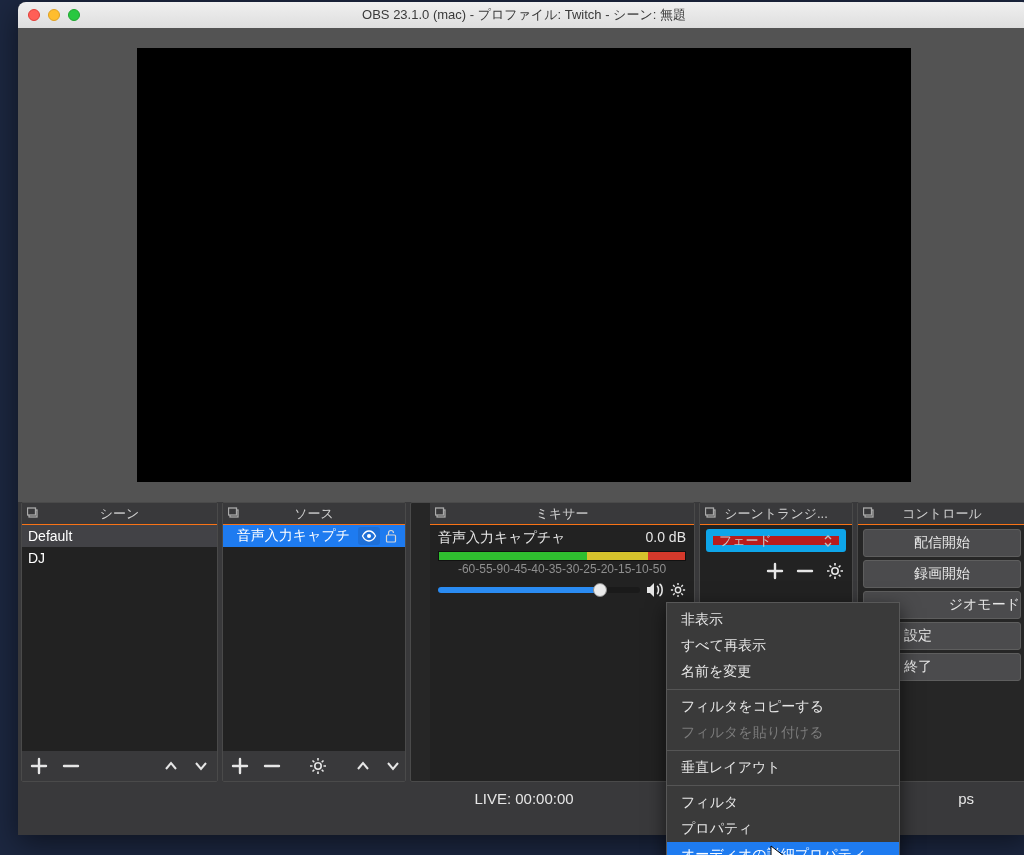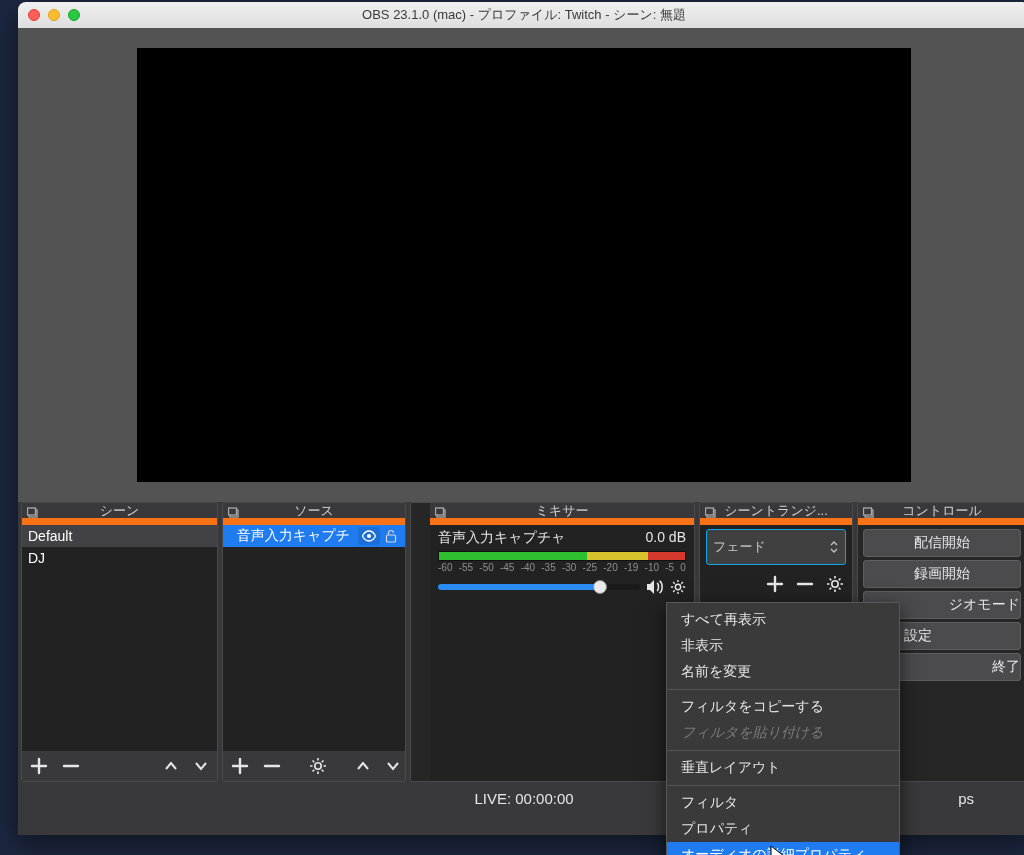--- a/index.html
+++ b/index.html
@@ -27,62 +27,62 @@
   .tl-close{background:#ff5f57;border:1px solid #e14039;}
   .tl-min{background:#ffbd2e;border:1px solid #dfa123;}
   .tl-max{background:#28c840;border:1px solid #1fa52f;}
   .title-text{margin:0 auto;font-weight:500;}
   
   .preview-area{height:474px;background:#535353;display:flex;align-items:center;justify-content:center;}
   .preview{width:774px;height:434px;background:#000;}
   
   .dock{display:flex;height:284px;gap:4px;padding:0 3px 4px 3px;}
   .panel{display:flex;flex-direction:column;background:var(--bg-panel);border:1px solid #4a4a4a;border-radius:2px;}
-  .panel-header{height:22px;background:var(--bg-header);display:flex;align-items:center;justify-content:center;color:#cfcfcf;font-size:13px;position:relative;border-bottom:7px solid #f97316;}
+  .panel-header{height:22px;background:var(--bg-header);display:flex;align-items:center;justify-content:center;color:#cfcfcf;font-size:13px;position:relative;border-bottom:1px solid #f97316;}
   .pop-icon{position:absolute;left:4px;top:3px;width:14px;height:14px;display:flex;align-items:center;justify-content:center;color:#aaa;font-size:11px;}
   .panel-body{flex:1;background:var(--bg-panel2);overflow:hidden;}
   .panel-footer{height:30px;background:var(--bg-header);display:flex;align-items:center;gap:14px;padding:0 8px;color:#e6e6e6;}
 
   
   .scenes{width:197px;}
   .scene-item,.source-item{height:22px;display:flex;align-items:center;padding:0 6px;color:#ffffff;font-size:14px;}
   .scene-item.sel{background:var(--bg-sel-row);}
   
   .sources{width:184px;}
   .source-item.sel{background:var(--bg-sel-blue);color:#fff;}
   .source-item .sp{flex:1;text-align:center;}
   .eye{width:22px;height:18px;border-radius:3px;display:flex;align-items:center;justify-content:center;margin-right:3px;color:#fff;}
   .eye.active{background:#1d6fd8;}
   .lock{width:16px;color:#b9b9b9;display:flex;align-items:center;justify-content:center;}
   
   .mixer{flex:1;padding-left:19px;}
   .mix-row{padding:4px 8px 0 8px;}
   .mix-top{display:flex;justify-content:space-between;font-size:14px;color:#e6e6e6;}
   .meter{margin-top:4px;height:10px;background:linear-gradient(to right,#2fbe2f 0%,#2fbe2f 60%,#d6c22c 60%,#d6c22c 85%,#d5392b 85%,#d5392b 100%);border:1px solid #111;}
-  .ticks{display:flex;justify-content:space-between;font-size:10px;color:#8f8f8f;margin-top:1px;}
+  .ticks{display:flex;justify-content:center;font-size:12px;color:#8f8f8f;margin-top:1px;}
   .slider-row{display:flex;align-items:center;margin-top:6px;gap:6px;}
   .slider{flex:1;height:6px;background:#1a1a1a;border-radius:3px;position:relative;}
   .slider .fill{position:absolute;left:0;top:0;height:100%;width:80%;background:#2a8bf2;border-radius:3px;}
   .slider .knob{position:absolute;left:80%;top:50%;transform:translate(-50%,-50%);width:14px;height:14px;border-radius:50%;background:#eaeaea;border:1px solid #888;}
   .mix-ico{color:#e6e6e6;display:flex;align-items:center;}
   
   .trans{width:154px;}
-  .select-wrap{margin:4px 6px 0 6px;height:36px;background:#404040;border:1px solid #0ea5e9;border-radius:3px;display:flex;align-items:center;padding:0 6px;color:#c9c9c9;justify-content:space-between;font-size:13px;}
+  .select-wrap{margin:4px 6px 0 6px;height:23px;background:#b91c1c;border:7px solid #0ea5e9;border-radius:3px;display:flex;align-items:center;padding:0 6px;color:#c9c9c9;justify-content:space-between;font-size:13px;}
   .trans-btns{display:flex;justify-content:flex-end;gap:12px;padding:6px 8px;margin-top:4px;color:#e6e6e6;}
   
   .controls{width:170px;}
   .ctrl-btn{margin:3px 5px 0 5px;height:28px;background:var(--bg-button);border:1px solid #5e5e5e;border-radius:3px;display:flex;align-items:center;justify-content:center;color:#e6e6e6;font-size:14px;}
   .ctrl-btn.first{margin-top:4px;}
   
   .statusbar{height:24px;display:flex;align-items:center;color:#e6e6e6;font-size:15px;padding:0 28px;justify-content:center;}
   .status-right{position:absolute;right:56px;}
   
   .ctx{position:absolute;left:648px;top:600px;width:234px;background:#3a3a3a;border:1px solid #585858;box-shadow:0 6px 18px rgba(0,0,0,.6);z-index:50;padding:4px 0 0 0;}
   .ctx-item{height:26px;padding:0 14px;display:flex;align-items:center;color:#e6e6e6;font-size:14px;}
-  .ctx-item.disabled{color:#7b7b7b;font-style:italic;}
+  .ctx-item.disabled{color:#7b7b7b;}
   .ctx-item.hl{background:var(--bg-sel-blue);color:#fff;}
   .ctx-sep{height:1px;margin:4px 0;background:#555;}
   
   svg{display:block;}
   .ico-btn{display:flex;align-items:center;justify-content:center;}
   .cursor{position:absolute;left:770px;top:845px;color:#fff;z-index:60;}
 </style>
 </head>
 <body>
 
@@ -220,28 +220,28 @@
       <div class="panel-body">
         <div class="mix-row">
           <div class="mix-top">
             <span>音声入力キャプチャ</span>
             <span>0.0 dB</span>
           </div>
           <div class="meter"></div>
           <div class="ticks">
             <span>-60</span>
               <span>-55</span>
-              <span>-50</span>
+              <span>-90</span>
               <span>-45</span>
               <span>-40</span>
               <span>-35</span>
               <span>-30</span>
               <span>-25</span>
               <span>-20</span>
-              <span>-19</span>
+              <span>-15</span>
               <span>-10</span>
               <span>-5</span>
               <span>0</span>
           </div>
           <div class="slider-row">
             <div class="slider">
               <div class="fill"></div>
                 <div class="knob"></div>
             </div>
             <span class="mix-ico">
@@ -321,36 +321,36 @@
           </div>
         <div class="ctrl-btn">
             <span>録画開始</span>
           </div>
         <div class="ctrl-btn" style="padding-left:40px;justify-content:flex-end">
             <span>ジオモード</span>
           </div>
         <div class="ctrl-btn" style="padding-left:40px;justify-content:flex-start">
             <span>設定</span>
           </div>
-        <div class="ctrl-btn" style="padding-left:40px;justify-content:flex-end">
+        <div class="ctrl-btn" style="padding-left:40px;justify-content:flex-start">
             <span>終了</span>
           </div>
       </div>
     </div>
 
   </div>
 
   <div class="statusbar">
     <span>LIVE: 00:00:00</span>
     <span class="status-right">ps</span>
   </div>
 
   <div class="ctx" id="ctx-menu">
+      <div class="ctx-item">非表示</div>
       <div class="ctx-item">すべて再表示</div>
-      <div class="ctx-item">非表示</div>
       <div class="ctx-item">名前を変更</div>
       <div class="ctx-sep"></div>
       <div class="ctx-item">フィルタをコピーする</div>
       <div class="ctx-item disabled">フィルタを貼り付ける</div>
       <div class="ctx-sep"></div>
       <div class="ctx-item">垂直レイアウト</div>
       <div class="ctx-sep"></div>
       <div class="ctx-item">フィルタ</div>
       <div class="ctx-item">プロパティ</div>
       <div class="ctx-item hl">オーディオの詳細プロパティ</div>

